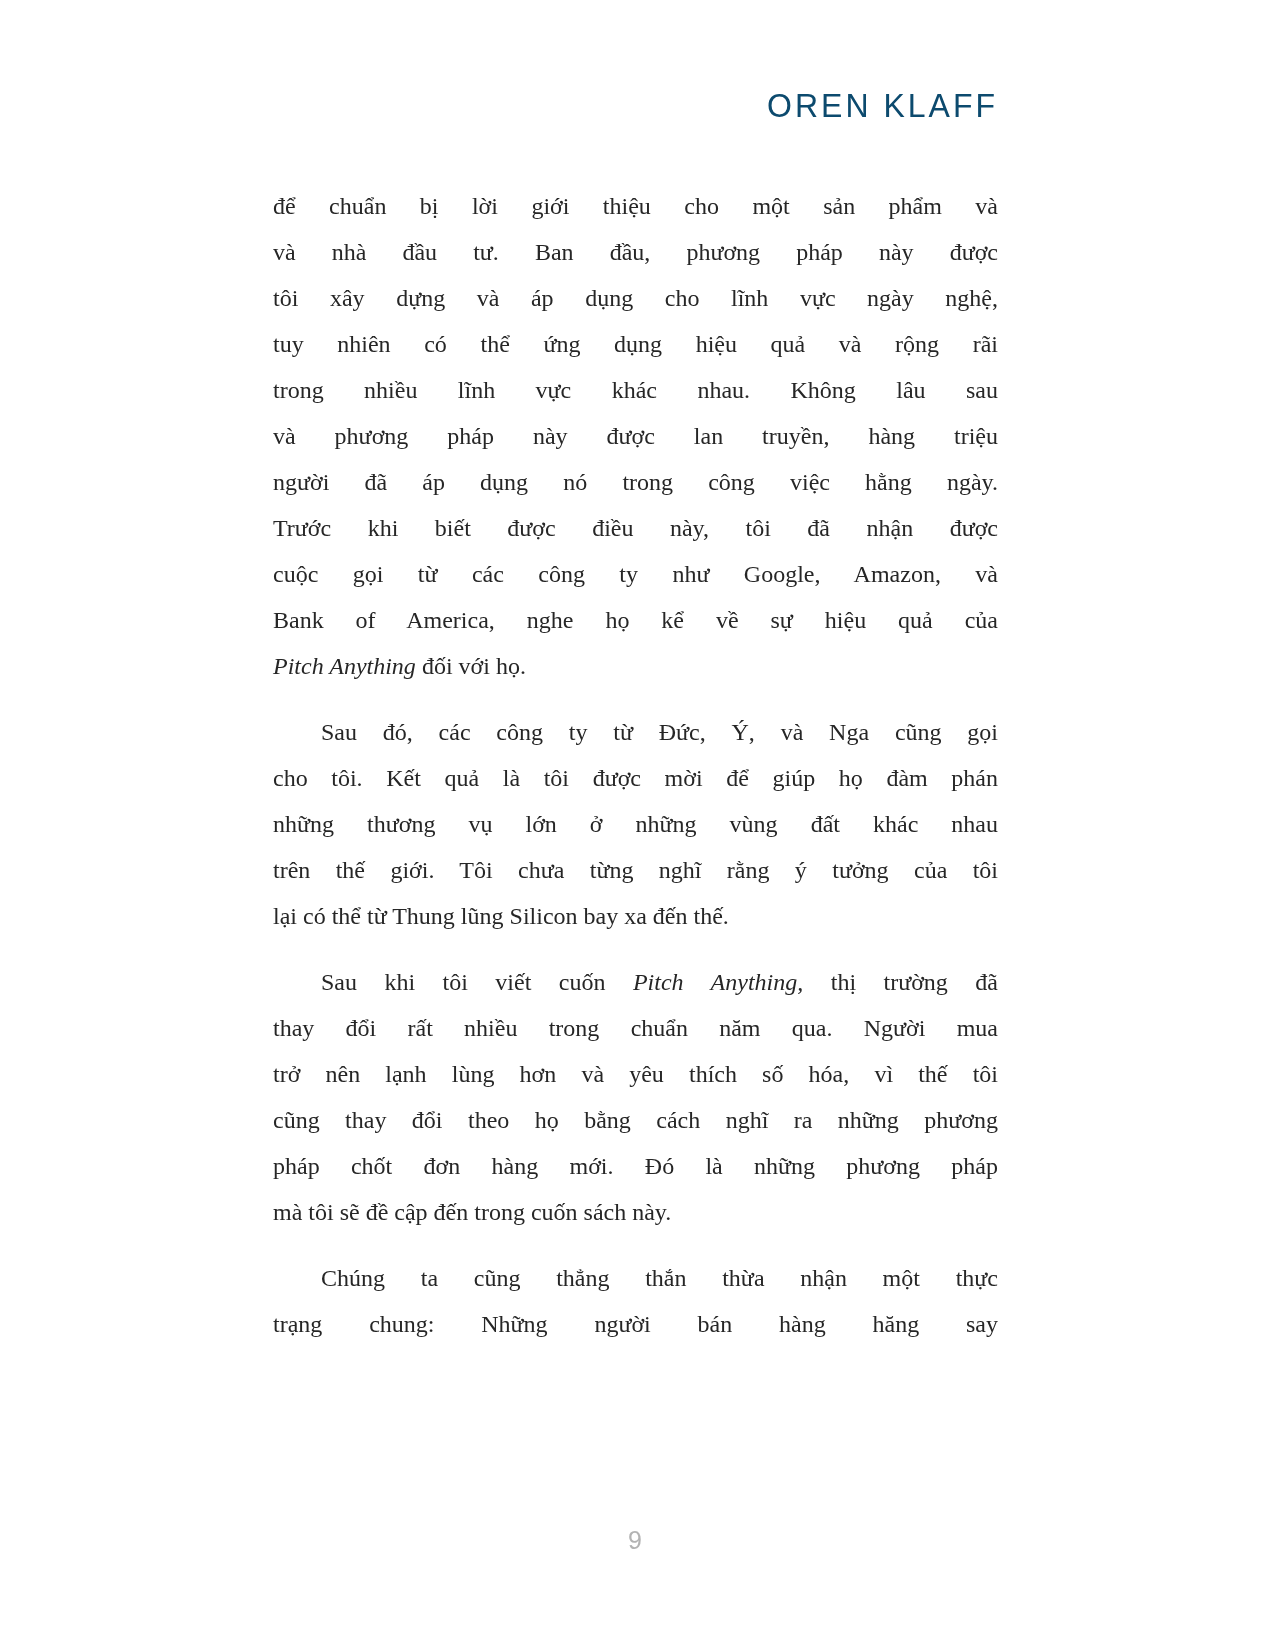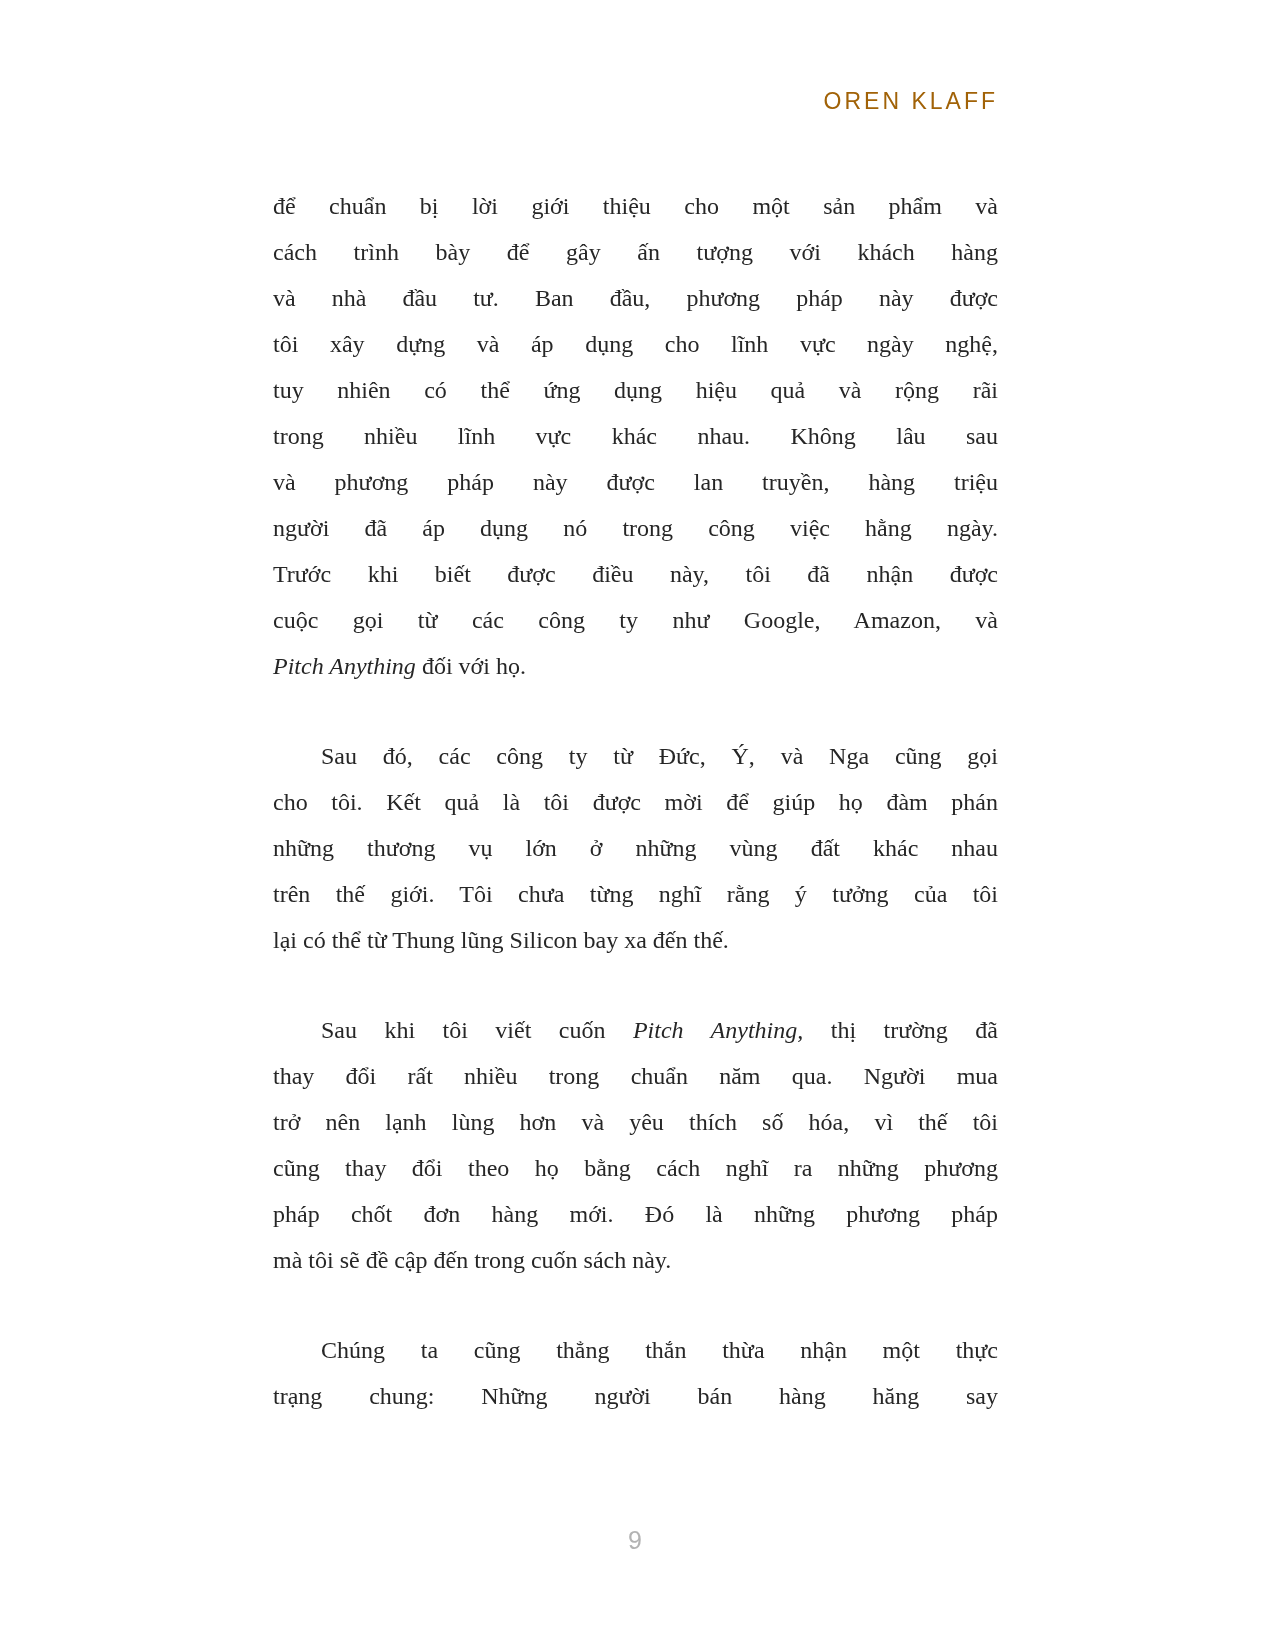--- a/index.html
+++ b/index.html
@@ -17,41 +17,41 @@
   .page {
     position: absolute;
     inset: 0;
     background: #ffffff;
   }
   .running-header {
     position: absolute;
     top: 88px;
     right: 277px;
     font-family: "Liberation Sans", "DejaVu Sans", sans-serif;
-    font-size: 23px;
+    font-size: 32px;
     font-weight: 400;
     letter-spacing: 3px;
-    color: #a16207;
+    color: #0c4a6e;
     transform: scaleY(1.02);
     white-space: nowrap;
   }
   .page-body {
     position: absolute;
     left: 273px;
     top: 183px;
     width: 725px;
     font-size: 24px;
     line-height: 46px;
     color: #262626;
   }
   .paragraph {
     margin: 0;
   }
   .paragraph + .paragraph {
-    margin-top: 44px;
+    margin-top: 20px;
   }
   .paragraph.indent .line:first-child {
     text-indent: 48px;
   }
   .line {
     text-align: left;
   }
   .line.just {
     text-align: justify;
     text-align-last: justify;
@@ -75,29 +75,29 @@
 </head>
 <body>
 
 <div class="page">
 
   <div class="running-header">OREN KLAFF</div>
 
   <div class="page-body">
       <div class="paragraph">
         <div class="line just"><span>để chuẩn bị lời giới thiệu cho một sản phẩm và</span></div>
-        <div class="line just"><span>cách trình bày để gây ấn tượng với khách hàng</span></div>
         <div class="line just"><span>và nhà đầu tư. Ban đầu, phương pháp này được</span></div>
         <div class="line just"><span>tôi xây dựng và áp dụng cho lĩnh vực ngày nghệ,</span></div>
         <div class="line just"><span>tuy nhiên có thể ứng dụng hiệu quả và rộng rãi</span></div>
         <div class="line just"><span>trong nhiều lĩnh vực khác nhau. Không lâu sau</span></div>
         <div class="line just"><span>và phương pháp này được lan truyền, hàng triệu</span></div>
         <div class="line just"><span>người đã áp dụng nó trong công việc hằng ngày.</span></div>
         <div class="line just"><span>Trước khi biết được điều này, tôi đã nhận được</span></div>
         <div class="line just"><span>cuộc gọi từ các công ty như Google, Amazon, và</span></div>
+        <div class="line just"><span>Bank of America, nghe họ kể về sự hiệu quả của</span></div>
         <div class="line"><em>Pitch Anything</em><span> đối với họ.</span></div>
       </div>
       <div class="paragraph indent">
         <div class="line just"><span>Sau đó, các công ty từ Đức, Ý, và Nga cũng gọi</span></div>
         <div class="line just"><span>cho tôi. Kết quả là tôi được mời để giúp họ đàm phán</span></div>
         <div class="line just"><span>những thương vụ lớn ở những vùng đất khác nhau</span></div>
         <div class="line just"><span>trên thế giới. Tôi chưa từng nghĩ rằng ý tưởng của tôi</span></div>
         <div class="line"><span>lại có thể từ Thung lũng Silicon bay xa đến thế.</span></div>
       </div>
       <div class="paragraph indent">

